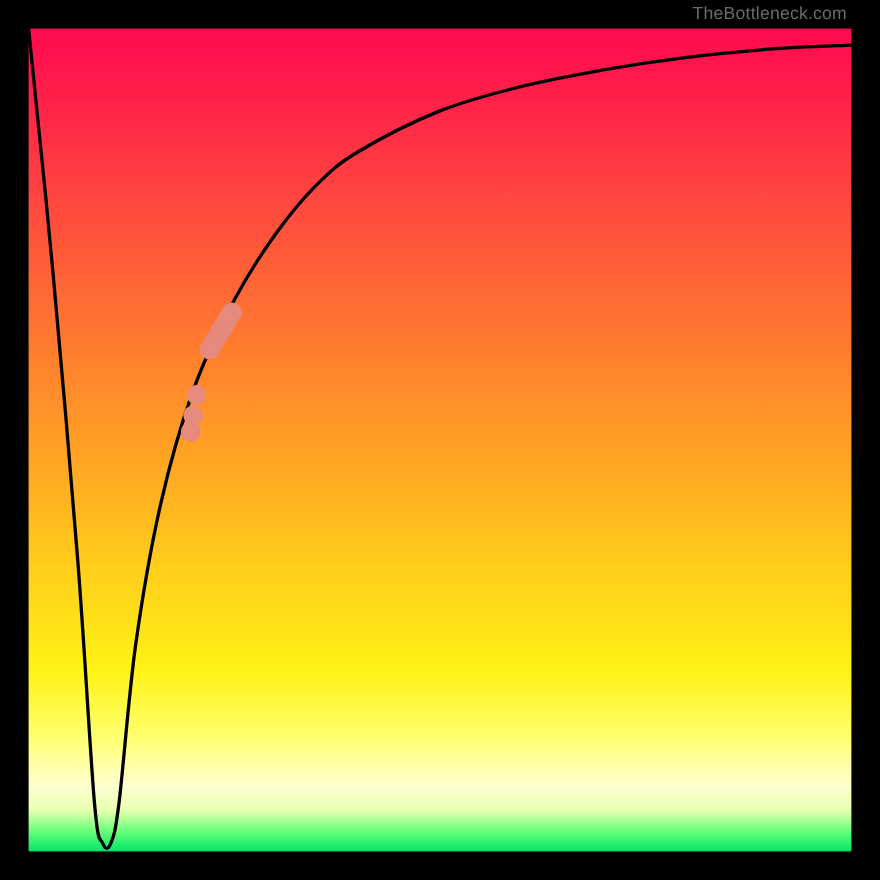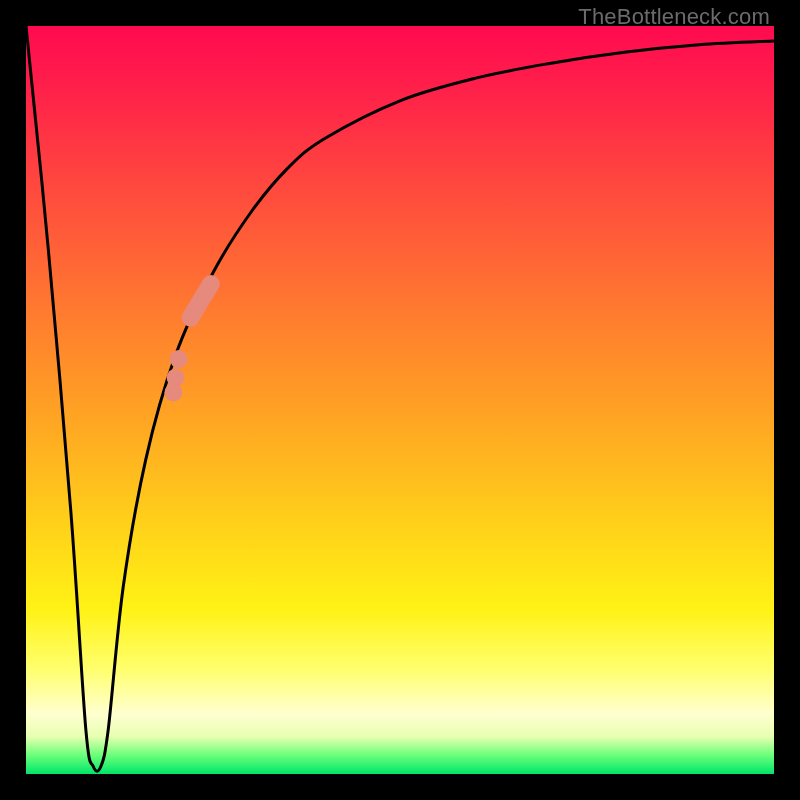--- a/index.html
+++ b/index.html
@@ -38,21 +38,21 @@
       #e7ffb0 95%,
       #6aff7a 97.5%,
       #00e56a 100%
     );
   }
   .watermark {
     position: absolute;
     top: 4px;
     right: 30px;
     color: #6b6b6b;
-    font-size: 22px;
+    font-size: 16px;
     font-weight: 500;
     letter-spacing: 0.2px;
     user-select: none;
   }
   svg.curve {
     position: absolute;
     left: 0;
     top: 0;
     width: 748px;
     height: 748px;

